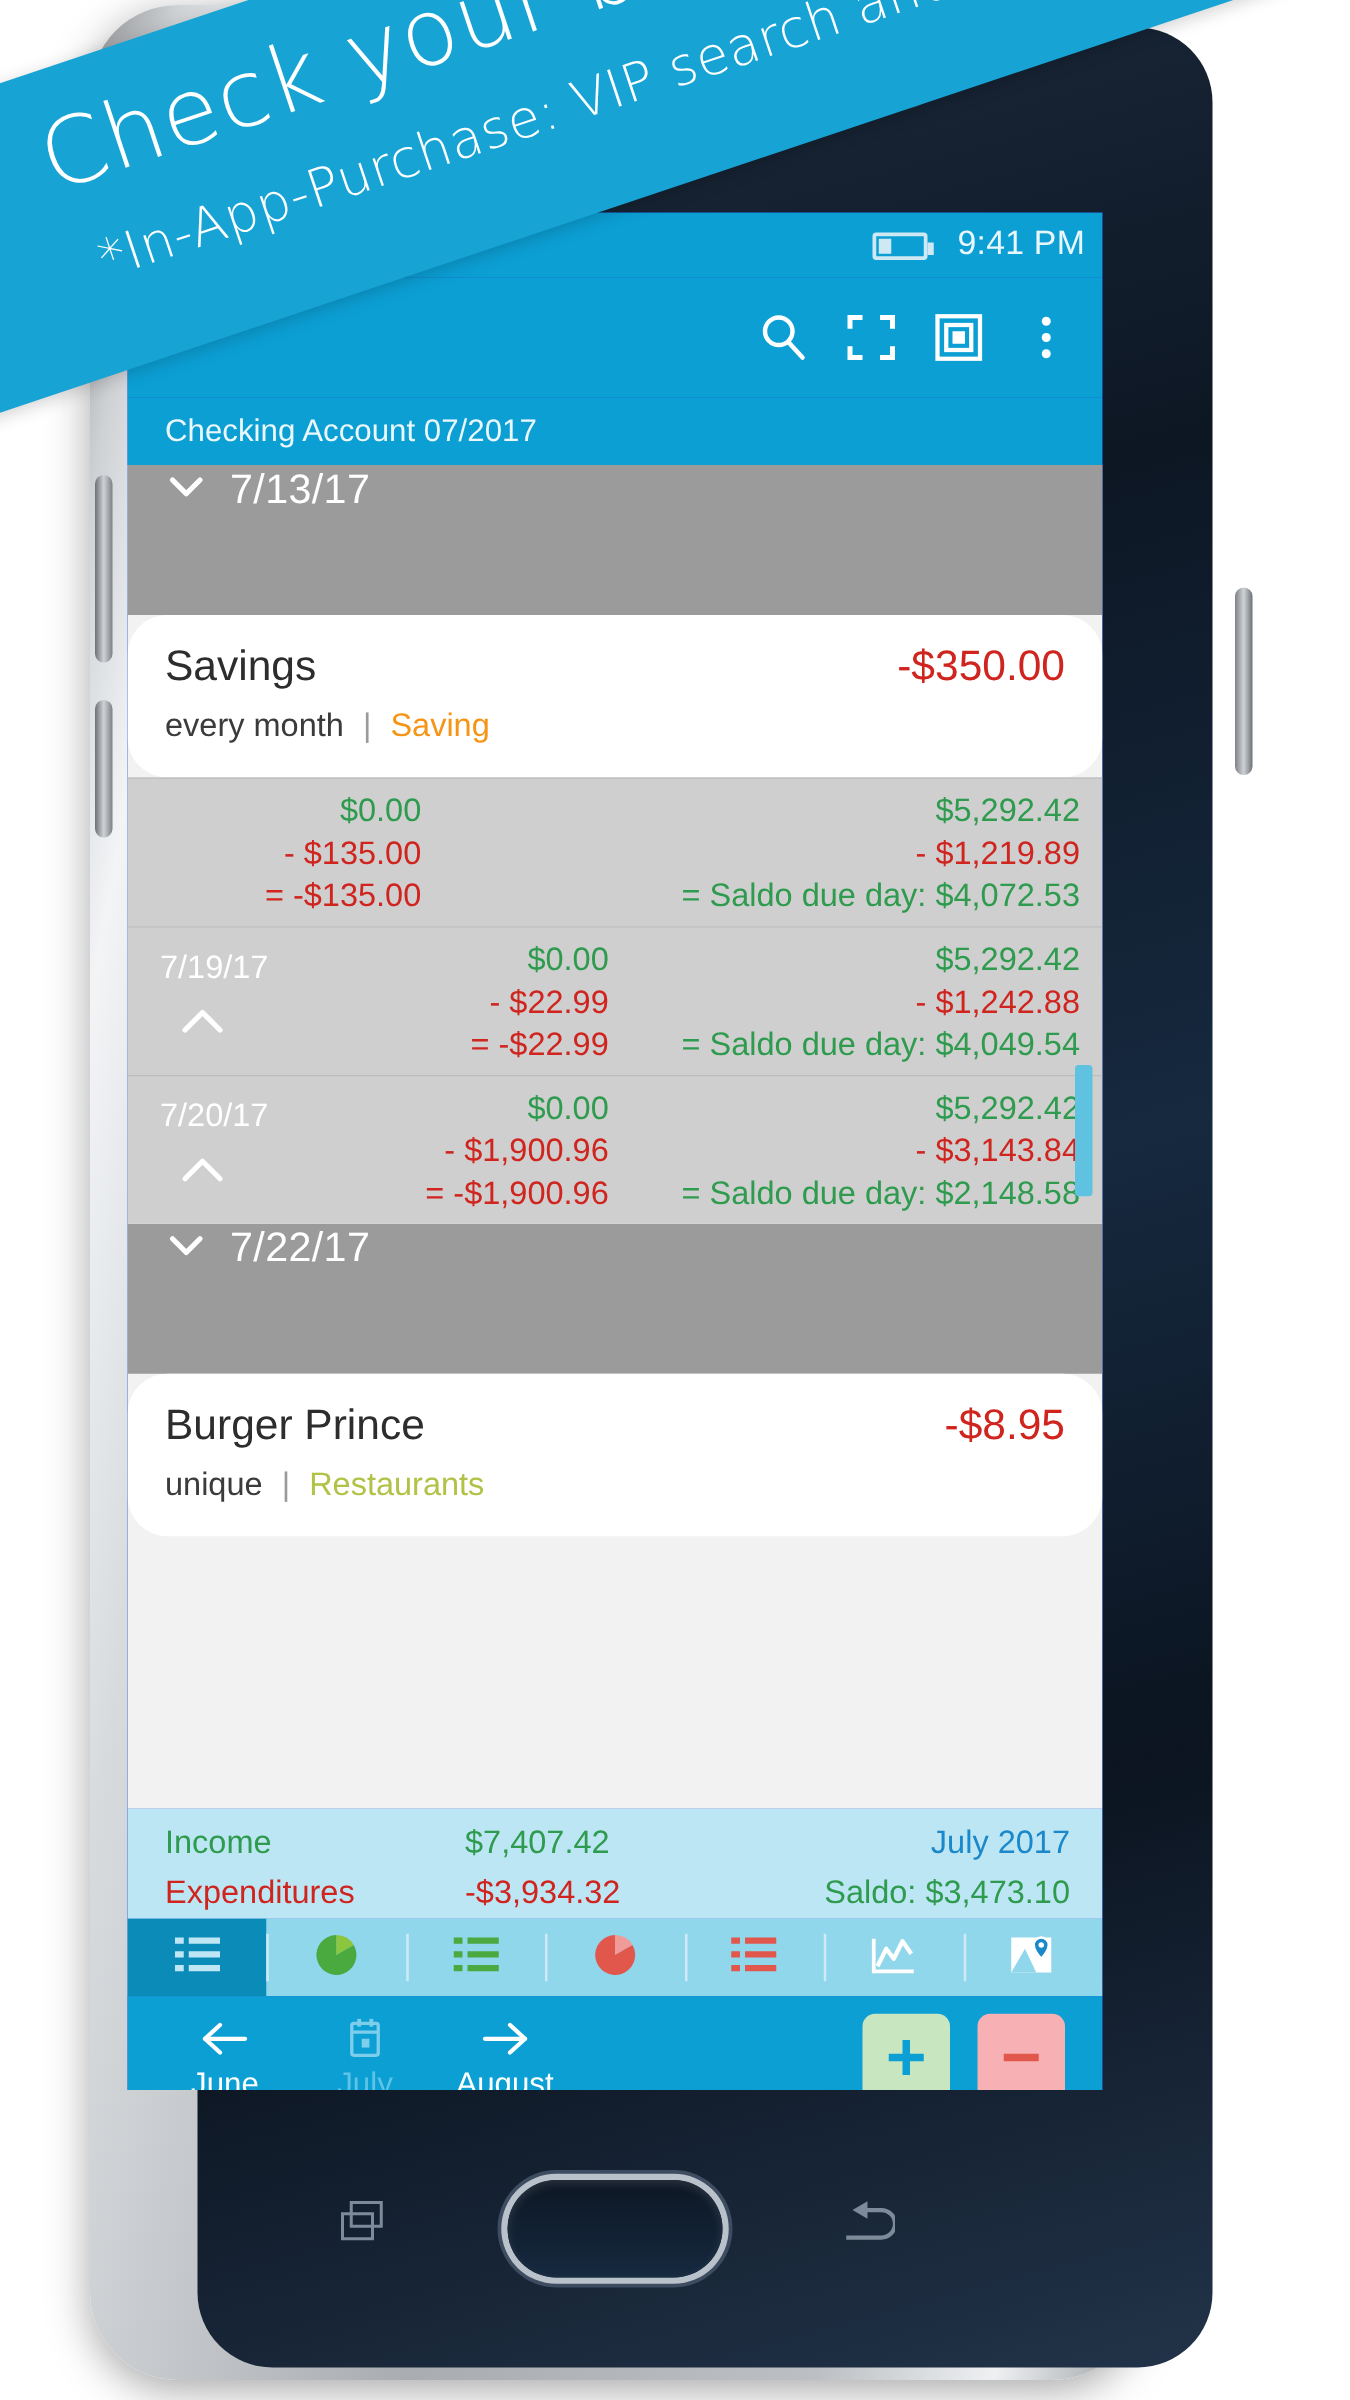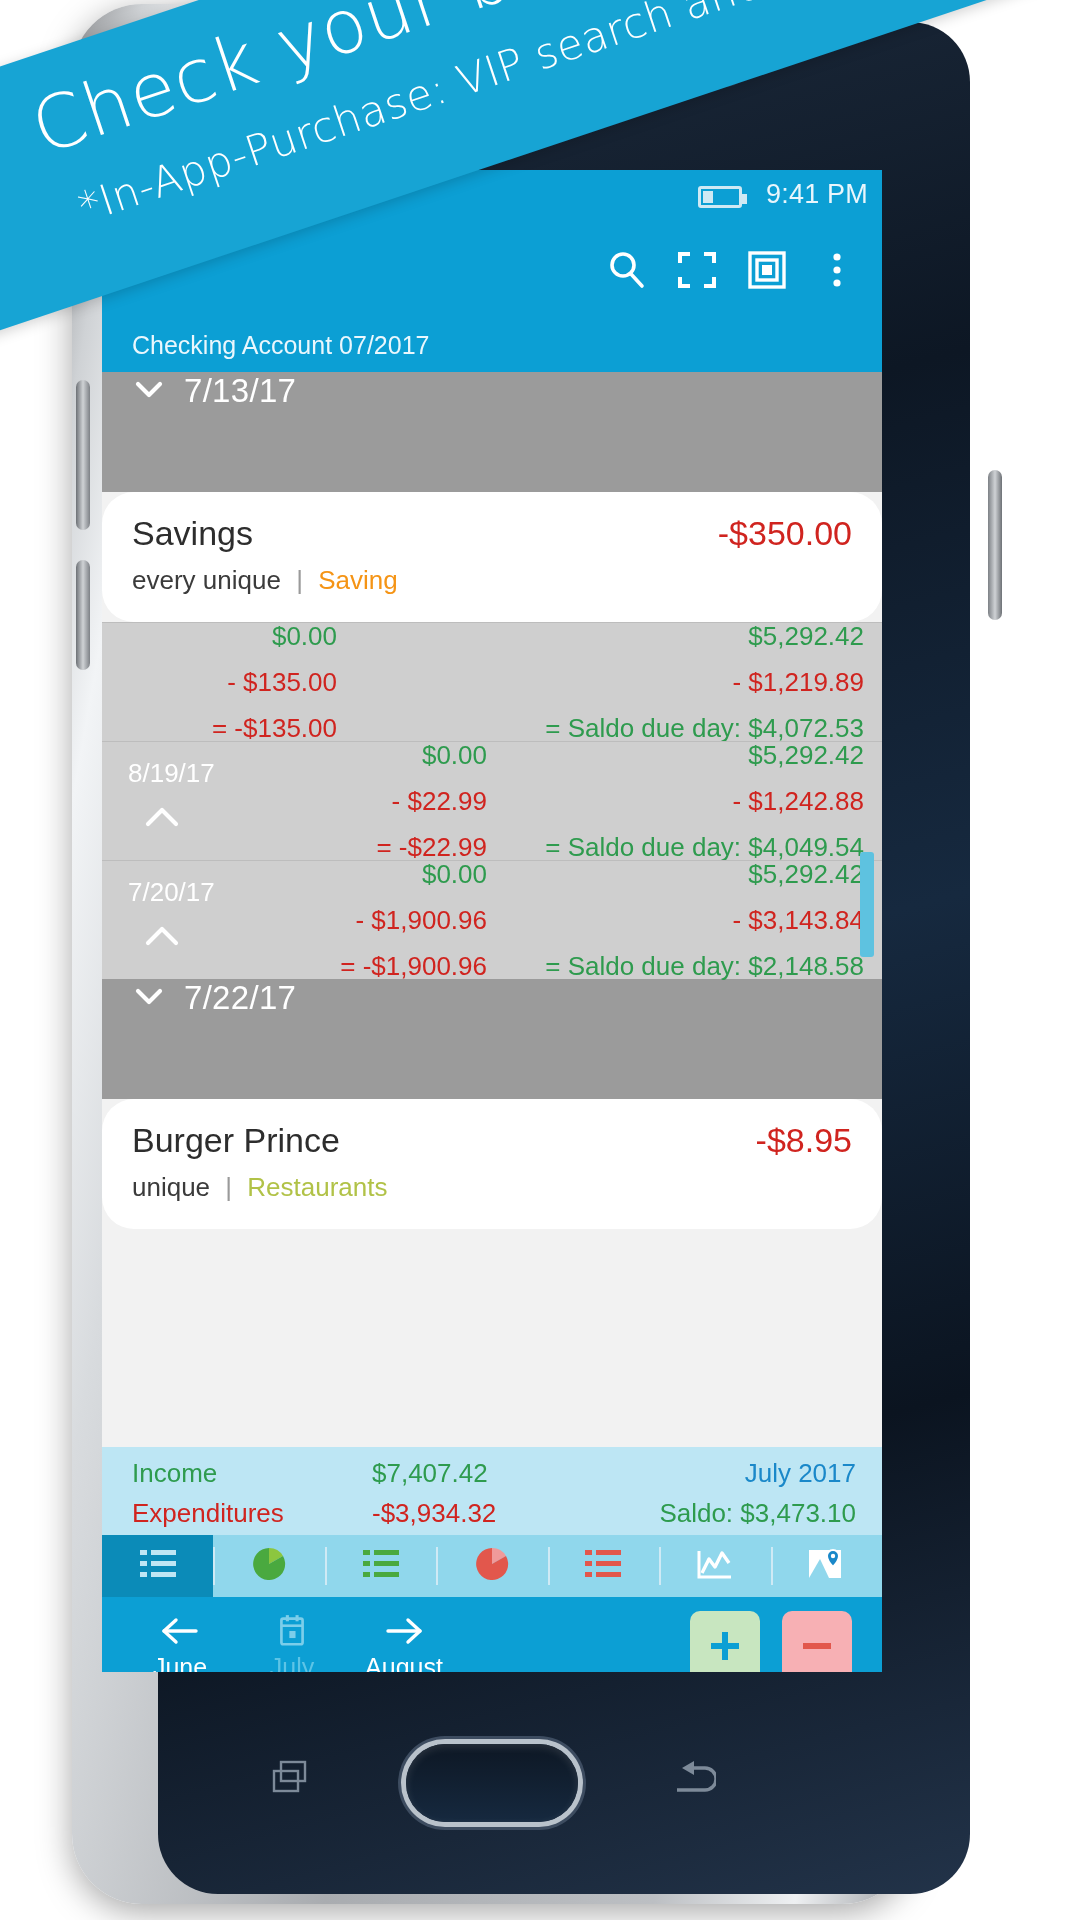--- a/index.html
+++ b/index.html
@@ -135,21 +135,21 @@
   .cat-saving { color:#f59415; }
   .cat-restaurants { color:#b1c247; }
 
   .dayrow {
     background:#cfcfcf; border-top:1px solid #bdbdbd; position:relative;
     height:119px; display:flex; align-items:center;
   }
   .dayrow .left { width:150px; position:relative; height:100%; }
   .dayrow .dlabel { position:absolute; left:26px; top:16px; font-size:26px; color:#ffffff; }
   .dayrow .up { position:absolute; left:42px; top:62px; width:36px; height:26px; }
-  .dayrow .col { display:flex; flex-direction:column; justify-content:space-between; gap:15px; }
+  .dayrow .col { display:flex; flex-direction:column; justify-content:space-between; gap:3px; }
   .dayrow .col.mid { width:235px; text-align:right; }
   .dayrow .col.right { flex:1; text-align:right; padding-right:18px; }
   .v-pos { color:#2e9b4e; font-size:26px; }
   .v-neg { color:#d0241f; font-size:26px; }
 
   .scrollbar {
     position:absolute; right:8px; top:480px; width:14px; height:105px;
     background:#5ec2e0; border-radius:3px;
   }
 
@@ -300,42 +300,42 @@
         </span>
         <span class="lbl">7/13/17</span>
       </div>
 
       <div class="txn">
         <div class="txn-line1">
           <span class="txn-title">Savings</span>
           <span class="txn-amount">-$350.00</span>
         </div>
         <div class="txn-line2">
-          <span>every unique</span>
+          <span>every month</span>
           <span class="sep">|</span>
           <span class="cat-saving">Saving</span>
         </div>
       </div>
 
       <div class="dayrow">
         <div class="col mid">
           <span class="v-pos">$0.00</span>
           <span class="v-neg">- $135.00</span>
           <span class="v-neg">= -$135.00</span>
         </div>
         <div class="col right">
           <span class="v-pos">$5,292.42</span>
           <span class="v-neg">- $1,219.89</span>
           <span class="v-pos">= Saldo due day: $4,072.53</span>
         </div>
       </div>
 
       <div class="dayrow">
         <div class="left">
-          <span class="dlabel">8/19/17</span>
+          <span class="dlabel">7/19/17</span>
           <span class="up">
             <svg viewBox="0 0 36 26" width="36" height="26">
               <path d="M4 20 L18 6 L32 20" fill="none" stroke="#fff" stroke-width="4.2" stroke-linecap="round" stroke-linejoin="round"></path>
             </svg>
           </span>
         </div>
         <div class="col mid">
           <span class="v-pos">$0.00</span>
           <span class="v-neg">- $22.99</span>
           <span class="v-neg">= -$22.99</span>

